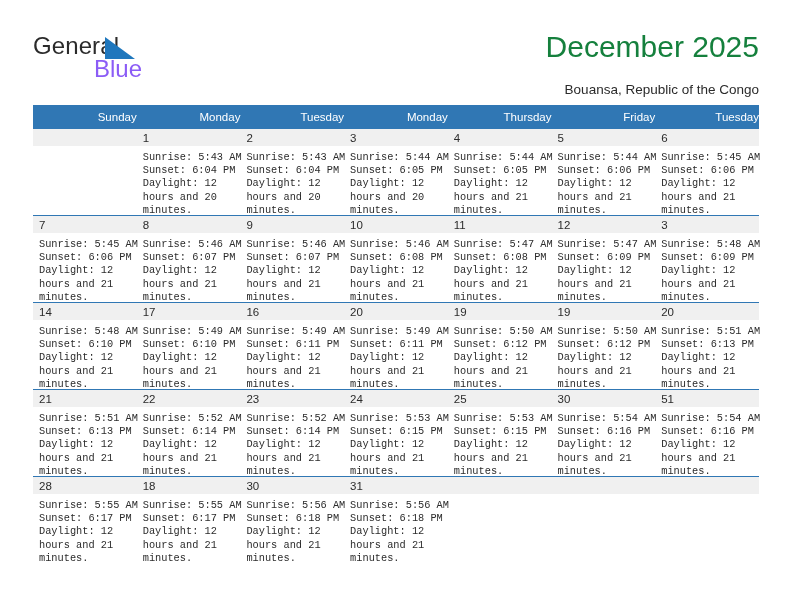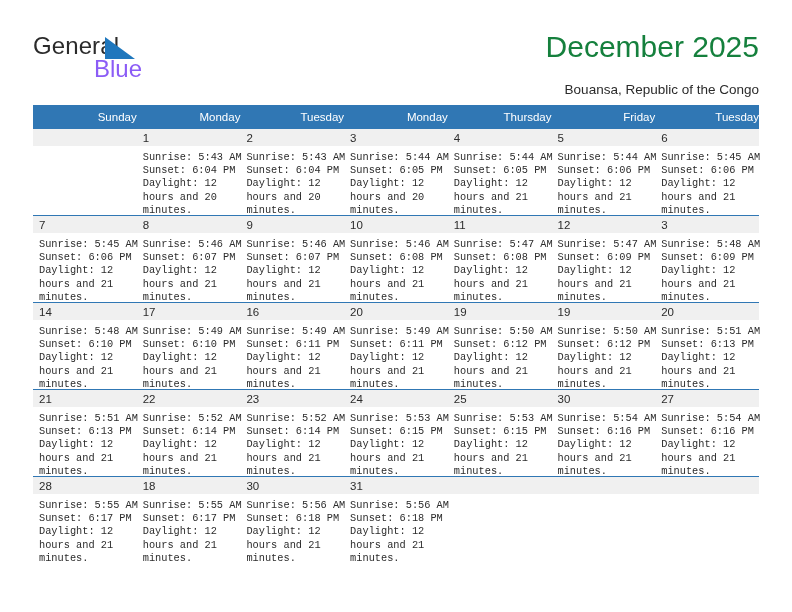--- a/index.html
+++ b/index.html
@@ -458,21 +458,21 @@
                 <div class="daynum-band">30</div>
                 <div class="cell-body">
                   <div>Sunrise: 5:54 AM</div>
                   <div>Sunset: 6:16 PM</div>
                   <div class="daylight">Daylight: 12 hours and 21 minutes.</div>
                 </div>
               </div>
             </td>
             <td>
               <div class="cell">
-                <div class="daynum-band">27</div>
+                <div class="daynum-band">51</div>
                 <div class="cell-body">
                   <div>Sunrise: 5:54 AM</div>
                   <div>Sunset: 6:16 PM</div>
                   <div class="daylight">Daylight: 12 hours and 21 minutes.</div>
                 </div>
               </div>
             </td>
           </tr>
           <tr class="week">
             <td>

